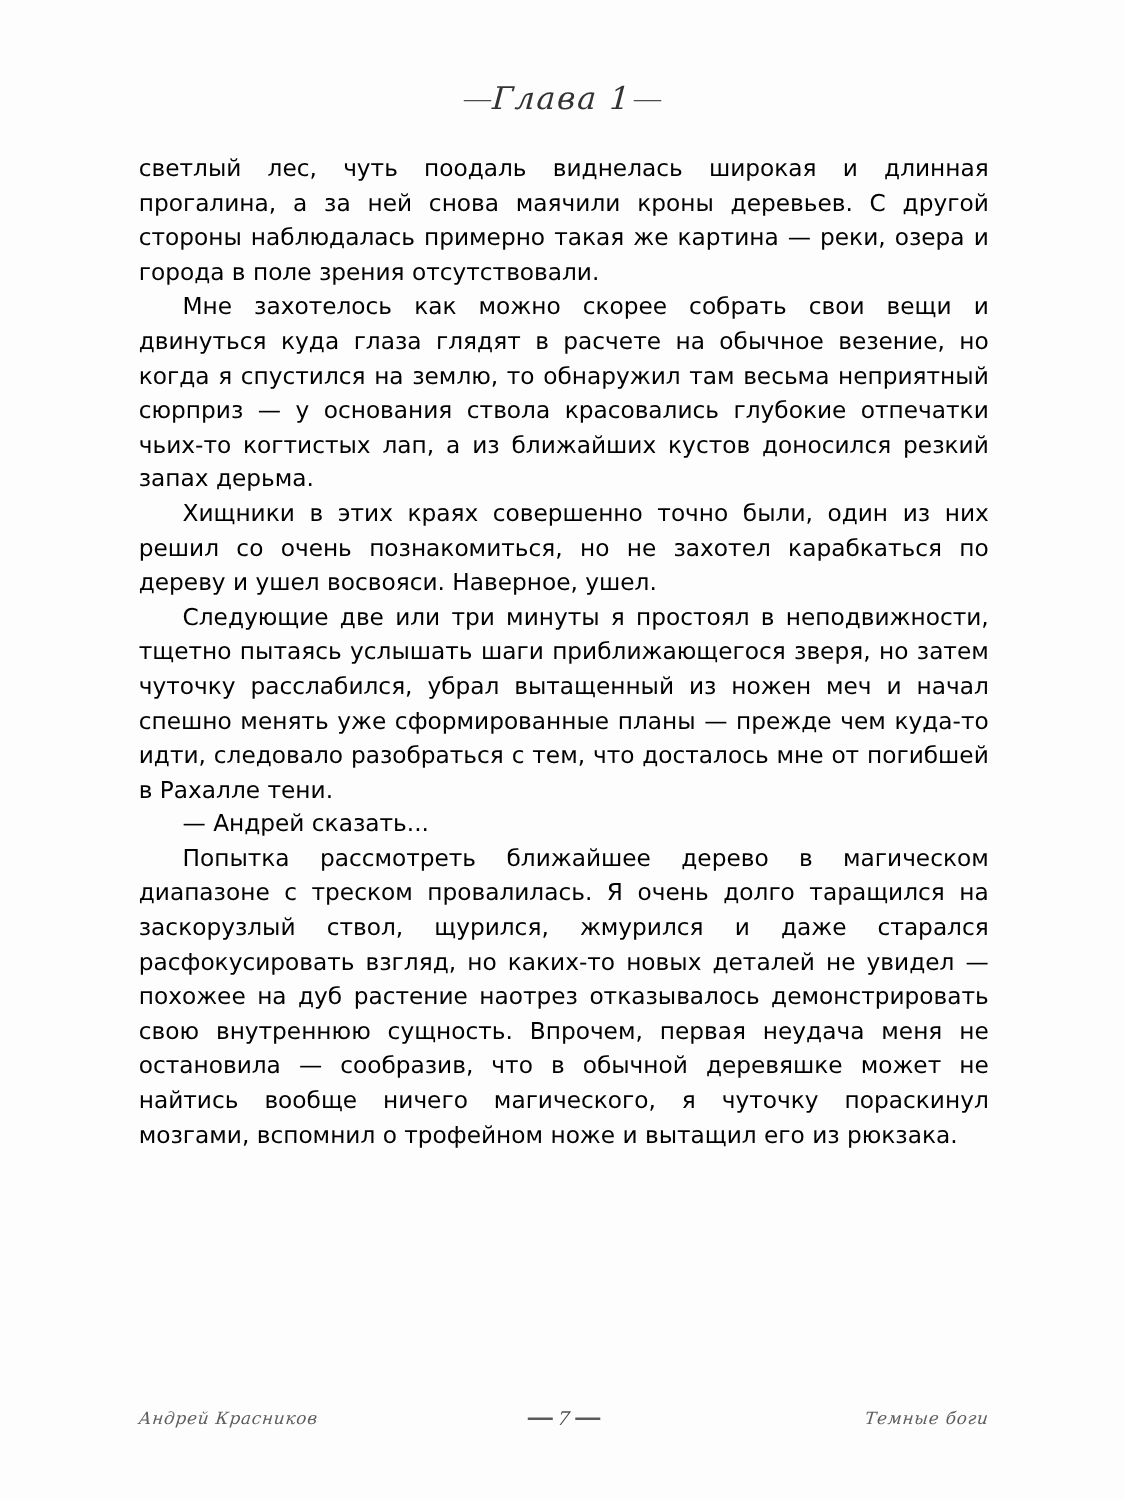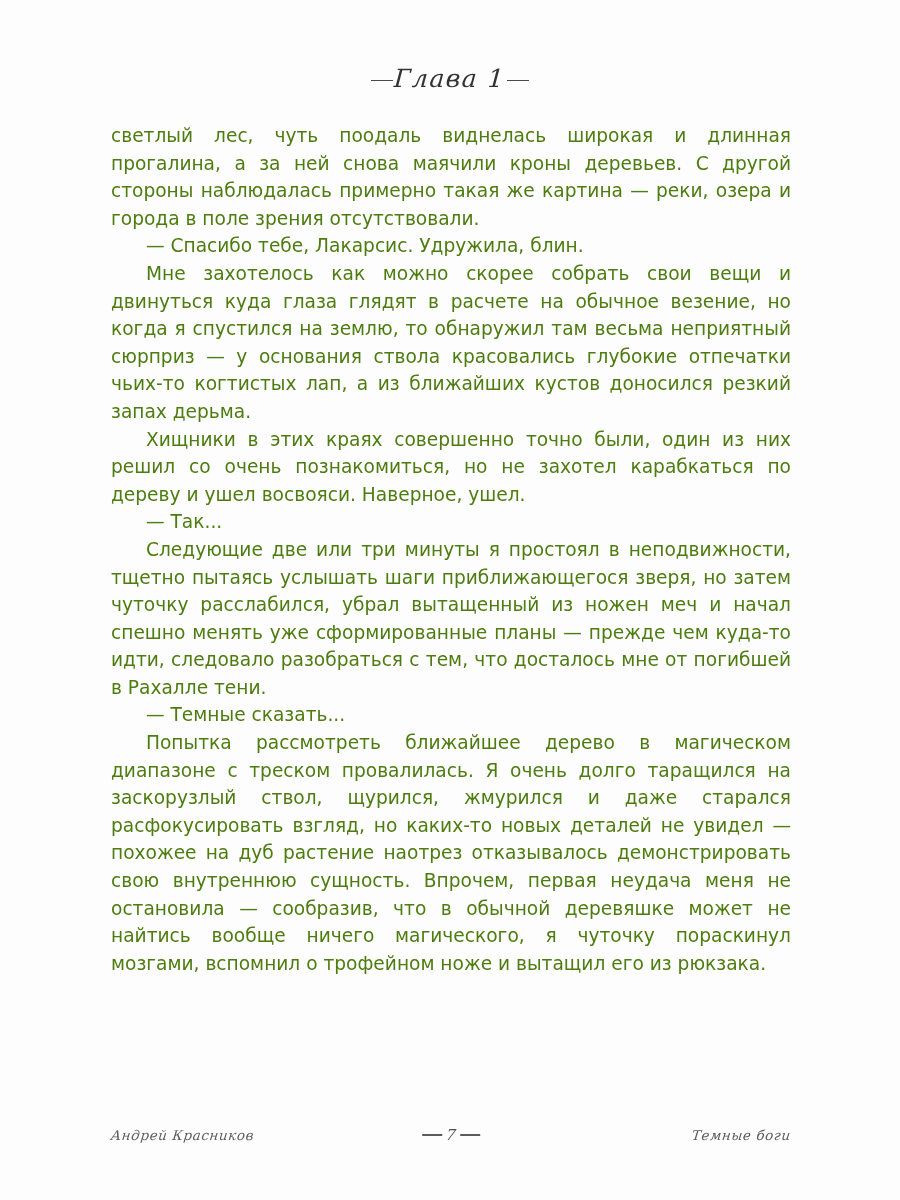--- a/index.html
+++ b/index.html
@@ -62,21 +62,21 @@
     top: 122px;
     left: 111px;
     width: 680px;
   }
   p.para {
     margin: 0;
     padding: 0;
     font-family: "DejaVu Sans", sans-serif;
     font-size: 18.6px;
     line-height: 27.6px;
-    color: #4d7c0f;
+    color: #000000;
     text-align: justify;
     text-justify: inter-word;
     text-indent: 35px;
     -webkit-font-smoothing: antialiased;
     hyphens: manual;
   }
   p.para.no-indent { text-indent: 0; }
 
   
   #page-footer {
@@ -126,26 +126,24 @@
 <div id="page">
 
   <div id="chapter-header">
     <span class="chapter-title-wrap">
       <span class="rule-dash"></span><span class="chapter-title">Глава 1</span><span class="rule-dash"></span>
     </span>
   </div>
 
   <div id="text-block">
     <p class="para no-indent">светлый лес, чуть поодаль виднелась широкая и длинная прогалина, а за ней снова маячили кроны деревьев. С другой стороны наблюдалась примерно такая же картина — реки, озера и города в поле зрения отсутствовали.</p>
-    <p class="para">— Спасибо тебе, Лакарсис. Удружила, блин.</p>
     <p class="para">Мне захотелось как можно скорее собрать свои вещи и двинуться куда глаза глядят в расчете на обычное везение, но когда я спустился на землю, то обнаружил там весьма неприятный сюрприз — у основания ствола красовались глубокие отпечатки чьих-то когтистых лап, а из ближайших кустов доносился резкий запах дерьма.</p>
     <p class="para">Хищники в этих краях совершенно точно были, один из них решил со очень познакомиться, но не захотел карабкаться по дереву и ушел восвояси. Наверное, ушел.</p>
-    <p class="para">— Так...</p>
     <p class="para">Следующие две или три минуты я простоял в неподвижности, тщетно пытаясь услышать шаги приближающегося зверя, но затем чуточку расслабился, убрал вытащенный из ножен меч и начал спешно менять уже сформированные планы — прежде чем куда-то идти, следовало разобраться с тем, что досталось мне от погибшей в Рахалле тени.</p>
-    <p class="para">— Темные сказать...</p>
+    <p class="para">— Андрей сказать...</p>
     <p class="para">Попытка рассмотреть ближайшее дерево в магическом диапазоне с треском провалилась. Я очень долго таращился на заскорузлый ствол, щурился, жмурился и даже старался расфокусировать взгляд, но каких-то новых деталей не увидел — похожее на дуб растение наотрез отказывалось демонстрировать свою внутреннюю сущность. Впрочем, первая неудача меня не остановила — сообразив, что в обычной деревяшке может не найтись вообще ничего магического, я чуточку пораскинул мозгами, вспомнил о трофейном ноже и вытащил его из рюкзака.</p>
   </div>
 
   <div id="page-footer">
     <span class="footer-script">Андрей Красников</span>
     <span id="folio">
       <span class="folio-dash"></span>
       <span class="folio-num">7</span>
       <span class="folio-dash"></span>
     </span>

